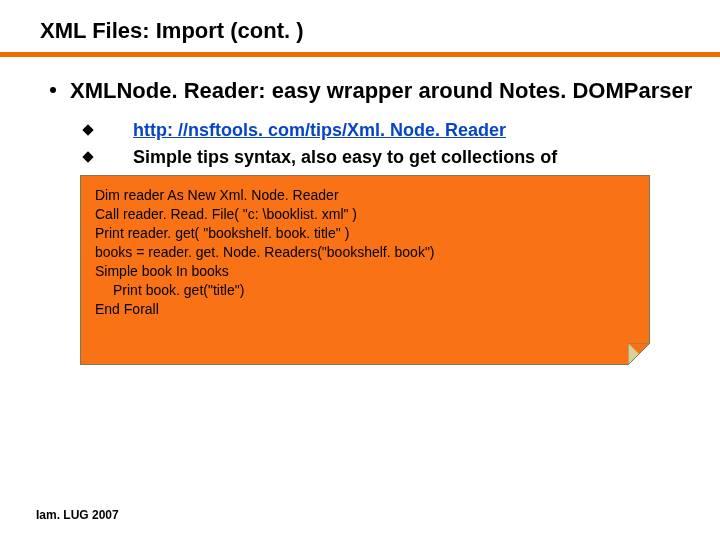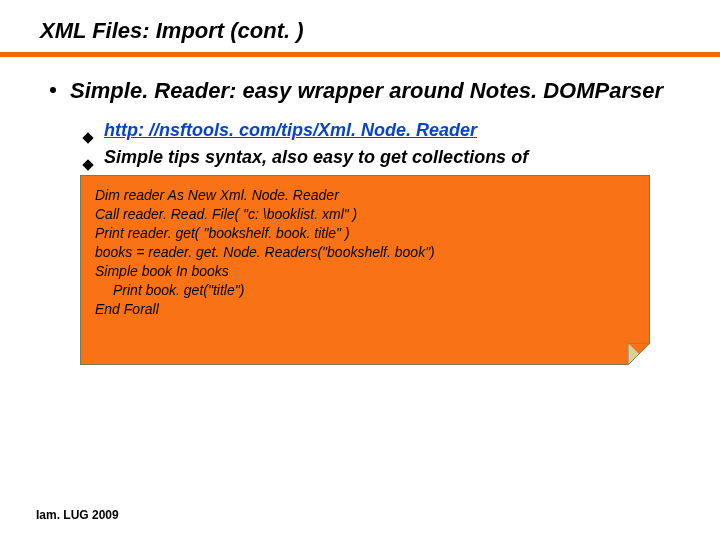--- a/index.html
+++ b/index.html
@@ -8,21 +8,20 @@
     width: 720px;
     height: 540px;
     background: #ffffff;
     font-family: Arial, Helvetica, sans-serif;
     color: #000;
     position: relative;
     overflow: hidden;
   }
   .slide {
     padding: 18px 24px 0 40px;
-    font-style: italic;
   }
   .title {
     font-size: 22px;
     font-weight: bold;
     margin: 0 0 8px 0;
   }
   .rule {
     height: 5px;
     background: #ef6c00;
     margin: 0 -40px 20px -40px;
@@ -40,22 +39,23 @@
     flex: 0 0 auto;
     margin: 10px 14px 0 0;
   }
   .h1text {
     font-size: 22px;
     font-weight: bold;
     line-height: 1.25;
   }
   .level2 {
     display: flex;
-    align-items: flex-end;
+    align-items: flex-start;
     margin: 0 0 4px 44px;
+    gap: 29px;
   }
   .diamond {
     width: 8px;
     height: 8px;
     background: #000;
     transform: rotate(45deg);
     flex: 0 0 auto;
     margin: 7px 12px 0 0;
   }
   .b2text {
@@ -120,21 +120,21 @@
 </style>
 </head>
 <body>
 
 <div class="slide">
   <h1 class="title">XML Files: Import (cont. )</h1>
   <div class="rule"></div>
 
   <div class="level1">
     <span class="dot1"></span>
-    <span class="h1text">Simple. Reader: easy wrapper around Notes. DOMParser</span>
+    <span class="h1text">XMLNode. Reader: easy wrapper around Notes. DOMParser</span>
   </div>
 
   <div class="level2">
     <span class="diamond"></span>
     <span class="b2text link">http: //nsftools. com/tips/Xml. Node. Reader</span>
   </div>
 
   <div class="level2">
     <span class="diamond"></span>
     <span class="b2text">Simple tips syntax, also easy to get collections of</span>
@@ -152,13 +152,13 @@
     </div>
     <div class="dog-ear-fold"></div>
     <div class="dog-ear"></div>
     <svg class="dog-ear-line" viewBox="0 0 22 22">
       <path d="M0 22 L22 0" stroke="#7a7a55" stroke-width="1" fill="none"></path>
       <path d="M0 22 L0 0 L22 0" stroke="#7a7a55" stroke-width="1" fill="none"></path>
     </svg>
   </div>
 </div>
 
-<div class="footer">Iam. LUG 2009</div>
+<div class="footer">Iam. LUG 2007</div>
 
 </body></html>

